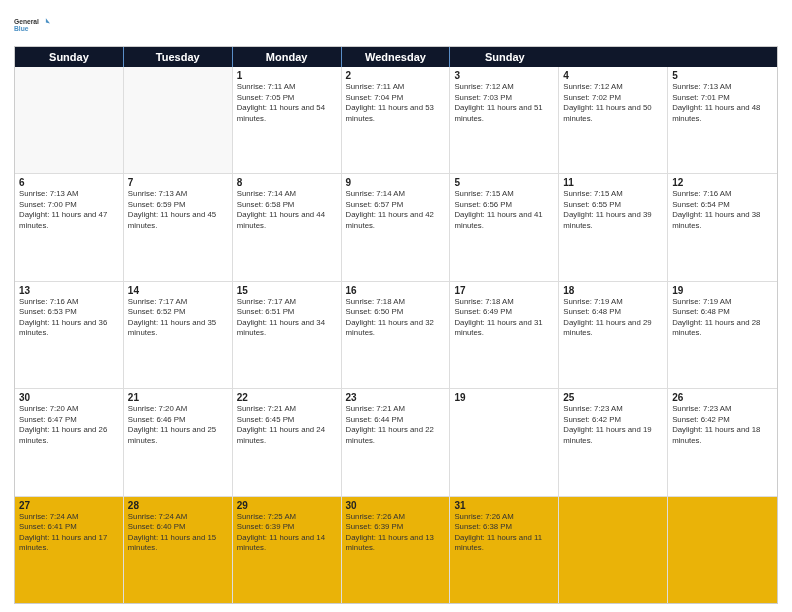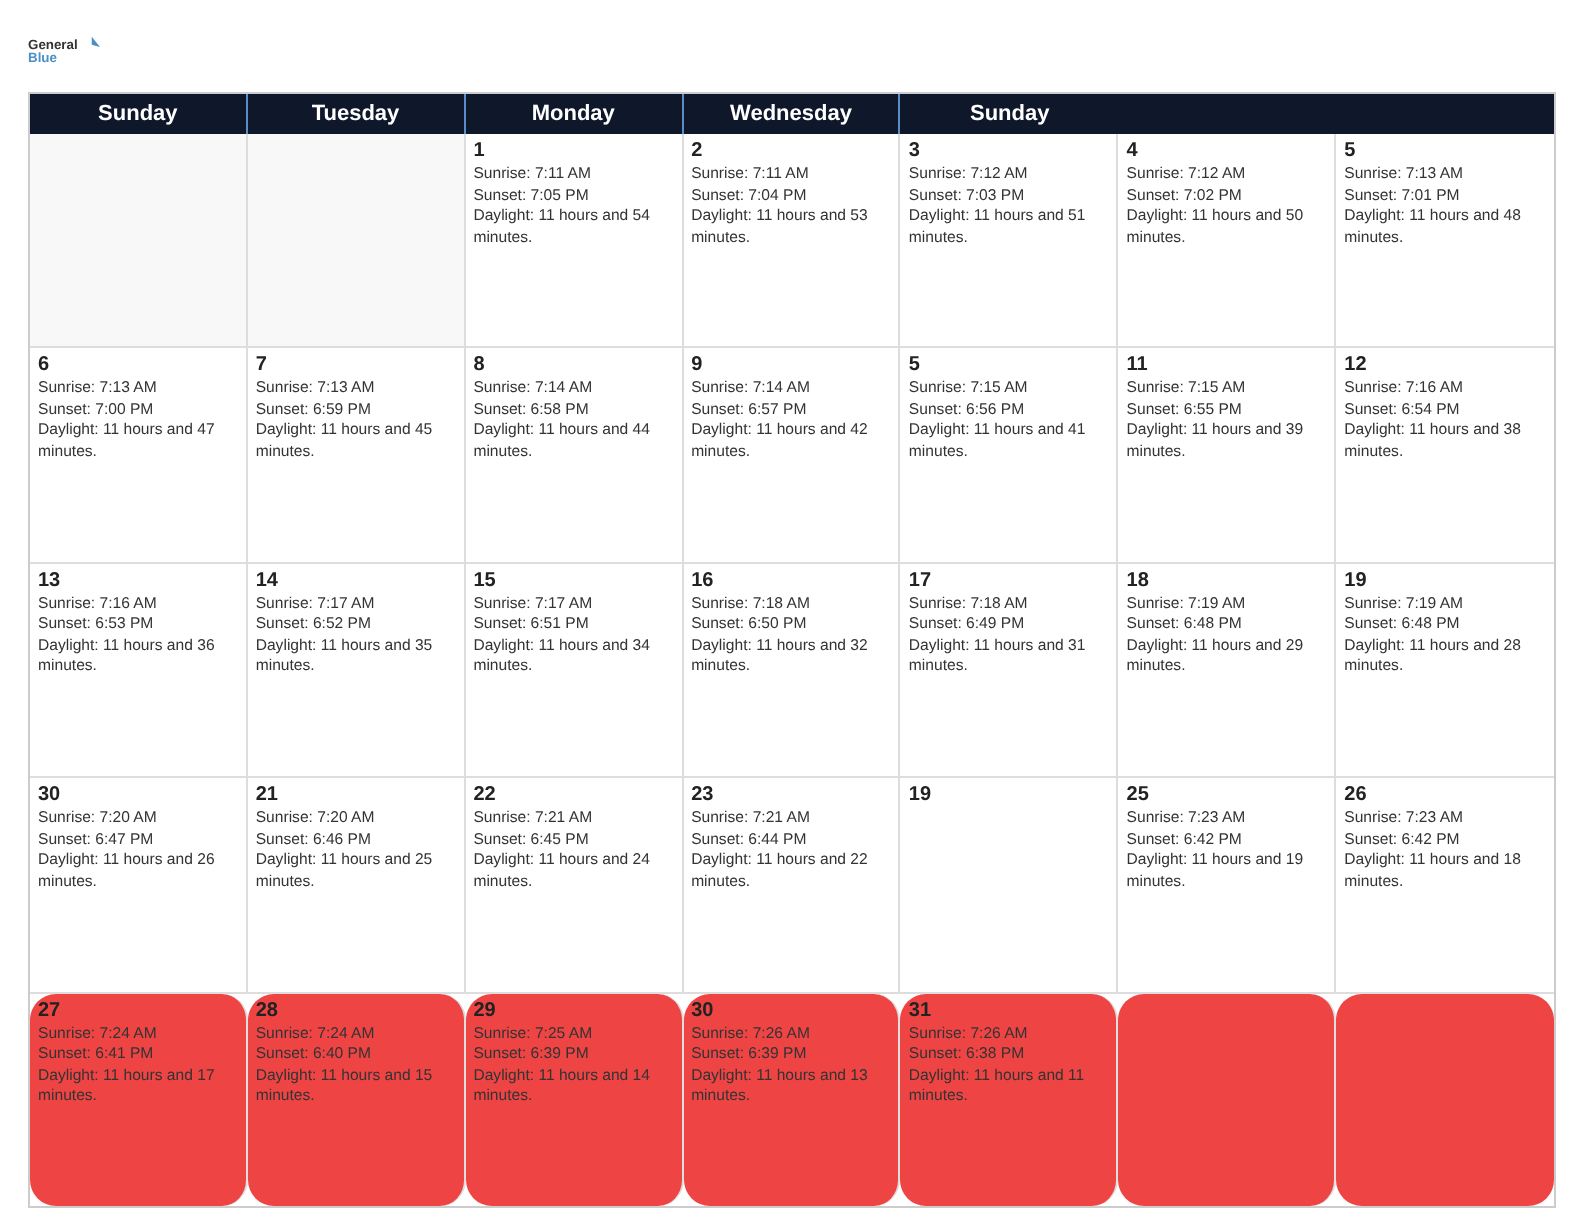--- a/index.html
+++ b/index.html
@@ -77,21 +77,21 @@
       border-right: 1px solid #ddd;
       padding: 3px 4px;
       font-size: 8.5px;
       color: #333;
       vertical-align: top;
       min-height: 0;
       background: #fff;
     }
     .cal-cell:last-child { border-right: none; }
     .cal-cell.empty { background: #f8f8f8; }
-    .cal-cell.shaded { background: #ef4444; border-radius: 13px; }
+    .cal-cell.shaded { background: #eab308; }
     .day-num {
       font-size: 10px;
       font-weight: bold;
       color: #222;
       display: block;
       margin-bottom: 1px;
     }
     .cell-info {
       font-size: 7.8px;
       color: #333;

